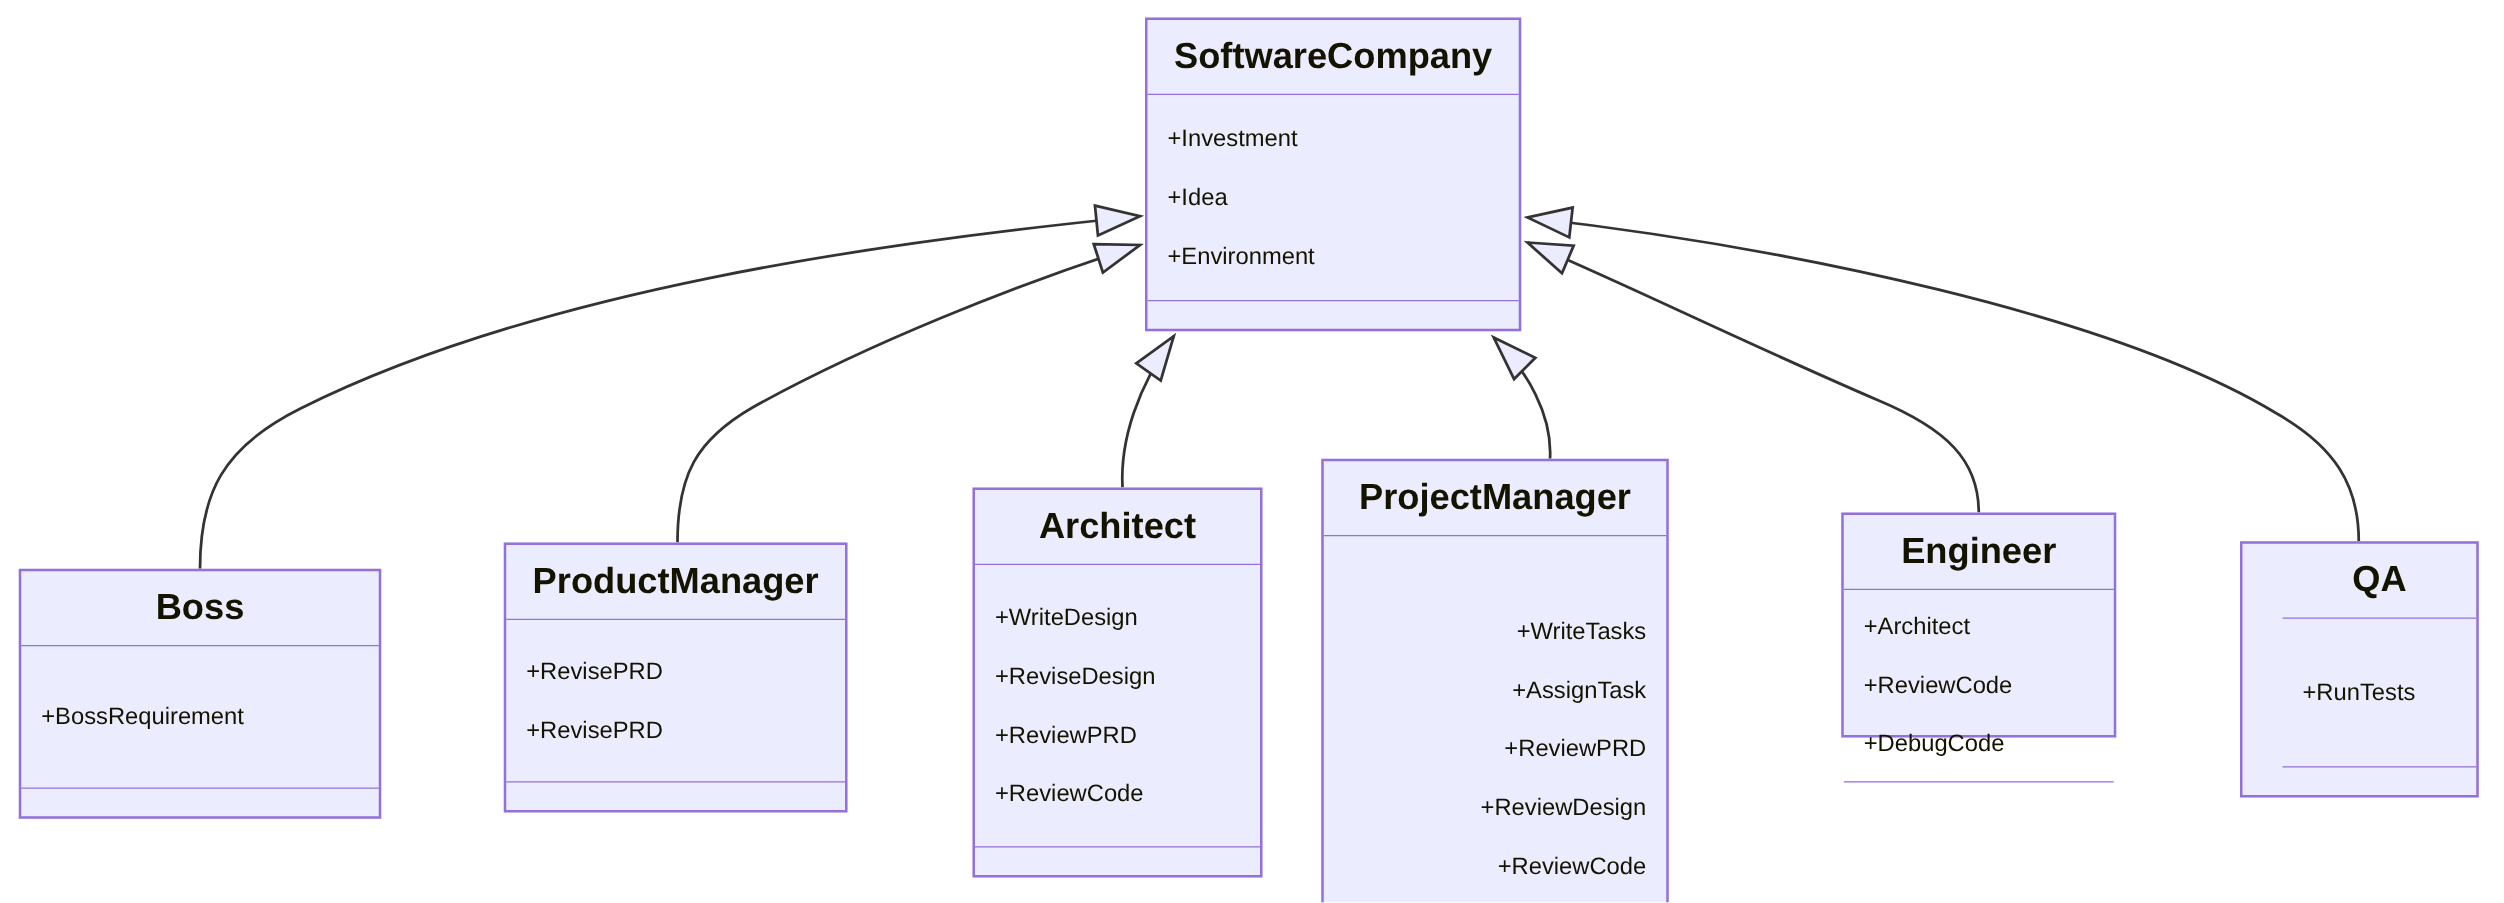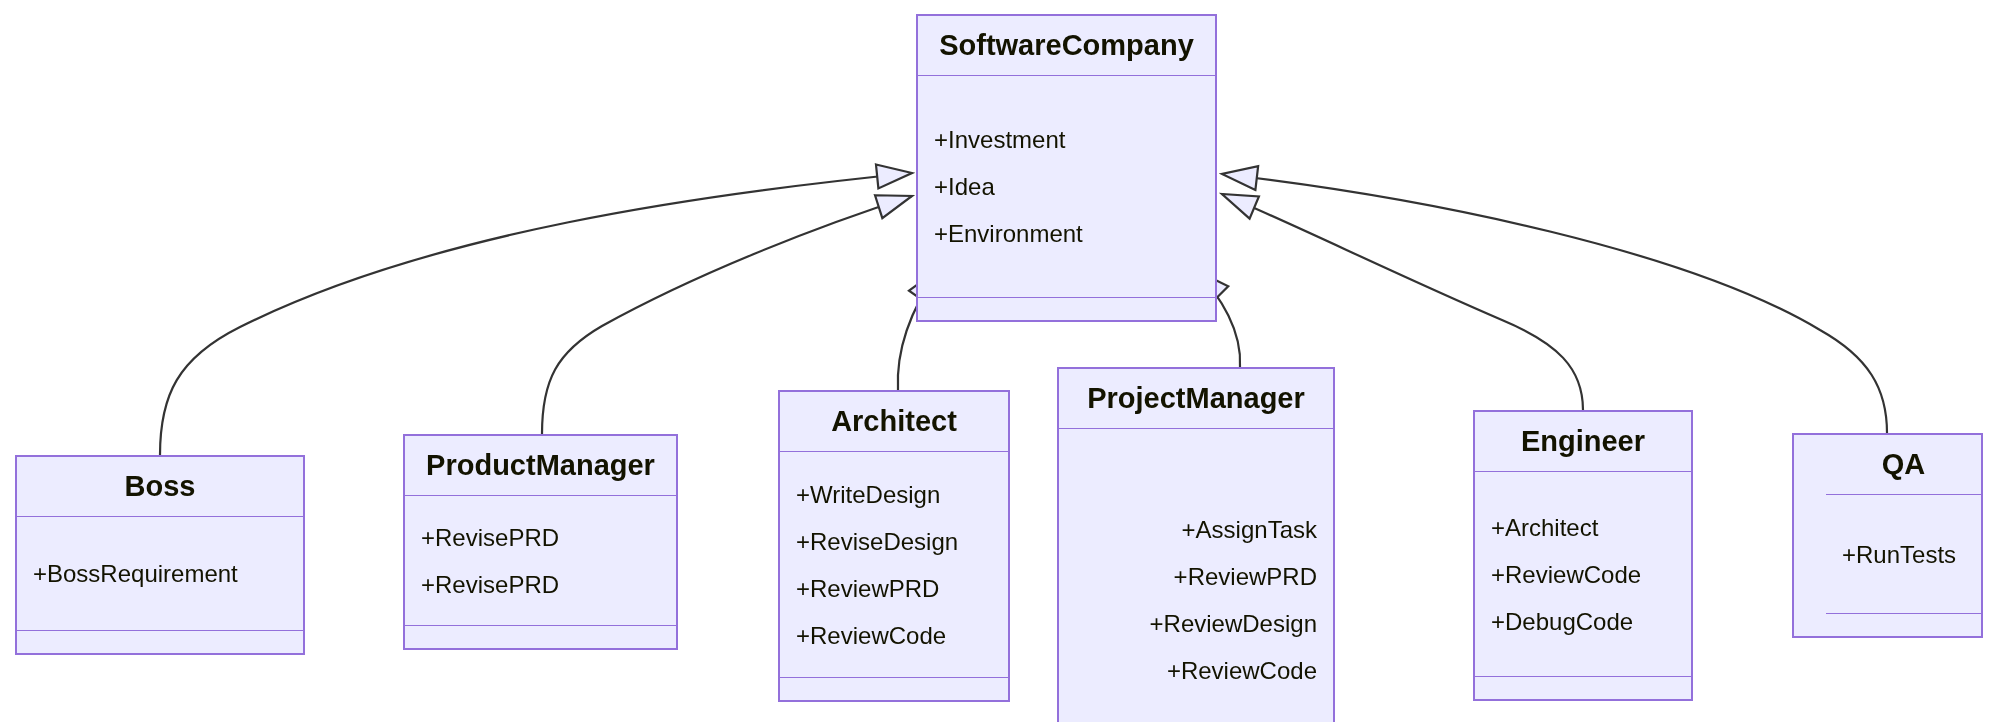--- a/index.html
+++ b/index.html
@@ -41,35 +41,35 @@
     border-bottom: 1.5px solid #9370DB;
     letter-spacing: 0px;
     white-space: nowrap;
   }
   .class-attrs {
     flex: 1 1 auto;
     display: flex;
     flex-direction: column;
     justify-content: center;
     padding: 6px 16px;
-    font-size: 24px;
+    font-size: 19px;
     line-height: 47px;
     white-space: nowrap;
   }
   .class-methods {
     flex: 0 0 22px;
     border-top: 1.5px solid #9370DB;
   }
   
-  #box-softwarecompany { left: 916px; top: 14px;  width: 301px; height: 308px; }
+  #box-softwarecompany { left: 916px; top: 14px;  width: 301px; height: 251px; }
   #box-boss            { left: 15px;  top: 455px; width: 290px; height: 200px; }
   #box-productmanager  { left: 403px; top: 434px; width: 275px; height: 216px; }
   #box-architect       { left: 778px; top: 390px; width: 232px; height: 312px; }
   #box-projectmanager  { left: 1057px;top: 367px; width: 278px; height: 428px; text-align: right; }
-  #box-engineer        { left: 1473px;top: 410px; width: 220px; height: 291px; }
+  #box-engineer        { left: 1473px;top: 410px; width: 220px; height: 180px; }
   #box-qa              { left: 1792px;top: 433px; width: 191px; height: 205px; padding-left: 32px; }
 </style>
 </head>
 <body>
 
 <div class="canvas">
 
   <svg class="edges" viewBox="0 0 2003 722">
     <defs>
       <marker id="arrow-extension" viewBox="0 0 40 30" markerWidth="40" markerHeight="30" refX="37" refY="15" orient="auto" markerUnits="userSpaceOnUse">
@@ -119,20 +119,21 @@
       <div class="attr">+ReviseDesign</div>
       <div class="attr">+ReviewPRD</div>
       <div class="attr">+ReviewCode</div>
     </div>
     <div class="class-methods"></div>
   </div>
 
   <div class="class-box" id="box-projectmanager">
     <div class="class-title">ProjectManager</div>
     <div class="class-attrs">
+      <div class="attr">+WriteTasks</div>
       <div class="attr">+AssignTask</div>
       <div class="attr">+ReviewPRD</div>
       <div class="attr">+ReviewDesign</div>
       <div class="attr">+ReviewCode</div>
     </div>
     <div class="class-methods"></div>
   </div>
 
   <div class="class-box" id="box-engineer">
     <div class="class-title">Engineer</div>

